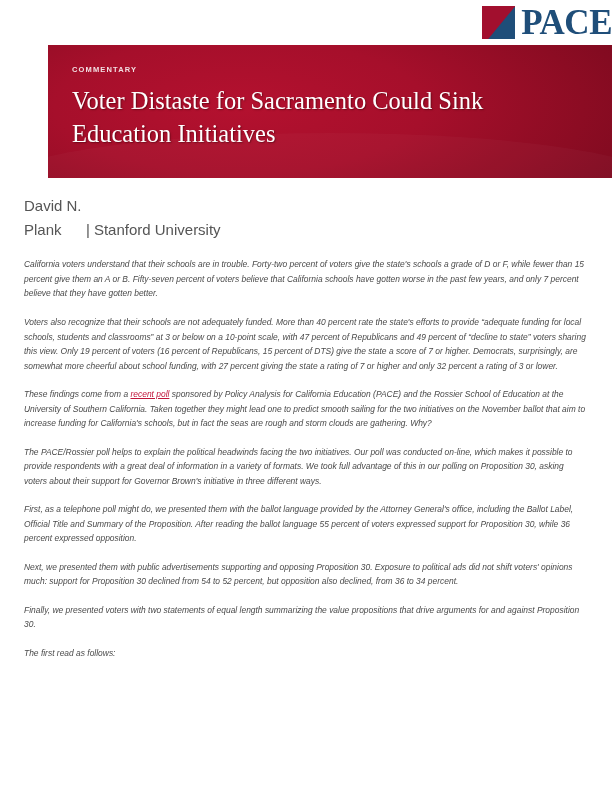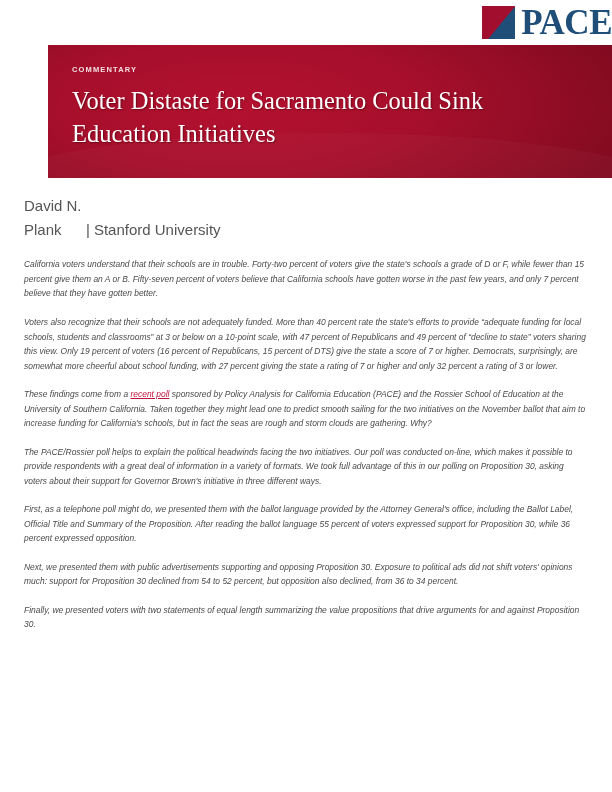--- a/index.html
+++ b/index.html
@@ -190,15 +190,16 @@
   <div class="body-copy">
     <p>California voters understand that their schools are in trouble.  Forty-two percent of voters give the state's schools a grade of D or F, while fewer than 15 percent give them an A or B.  Fifty-seven percent of voters believe that California schools have gotten worse in the past few years, and only 7 percent believe that they have gotten better.</p>
     <p>Voters also recognize that their schools are not adequately funded.  More than 40 percent rate the state's efforts to provide “adequate funding for local schools, students and classrooms” at 3 or below on a 10-point scale, with 47 percent of Republicans and 49 percent of “decline to state” voters sharing this view.  Only 19 percent of voters (16 percent of Republicans, 15 percent of DTS) give the state a score of 7 or higher.  Democrats, surprisingly, are somewhat more cheerful about school funding, with 27 percent giving the state a rating of 7 or higher and only 32 percent a rating of 3 or lower.</p>
     <p>
       <span>These findings come from a </span><a class="inline-link" href="#">recent poll</a><span> sponsored by Policy Analysis for California Education (PACE) and the Rossier School of Education at the University of Southern California.  Taken together they might lead one to predict smooth sailing for the two initiatives on the November ballot that aim to increase funding for California's schools, but in fact the seas are rough and storm clouds are gathering.  Why?</span>
     </p>
     <p>The PACE/Rossier poll helps to explain the political headwinds facing the two initiatives.  Our poll was conducted on-line, which makes it possible to provide respondents with a great deal of information in a variety of formats.  We took full advantage of this in our polling on Proposition 30, asking voters about their support for Governor Brown's initiative in three different ways.</p>
     <p>First, as a telephone poll might do, we presented them with the ballot language provided by the Attorney General's office, including the Ballot Label, Official Title and Summary of the Proposition.  After reading the ballot language 55 percent of voters expressed support for Proposition 30, while 36 percent expressed opposition.</p>
     <p>Next, we presented them with public advertisements supporting and opposing Proposition 30.  Exposure to political ads did not shift voters' opinions much:  support for Proposition 30 declined from 54 to 52 percent, but opposition also declined, from 36 to 34 percent.</p>
     <p>Finally, we presented voters with two statements of equal length summarizing the value propositions that drive arguments for and against Proposition 30.</p>
+    <p>The first read as follows:</p>
   </div>
 
 </main>
 
 </body></html>

